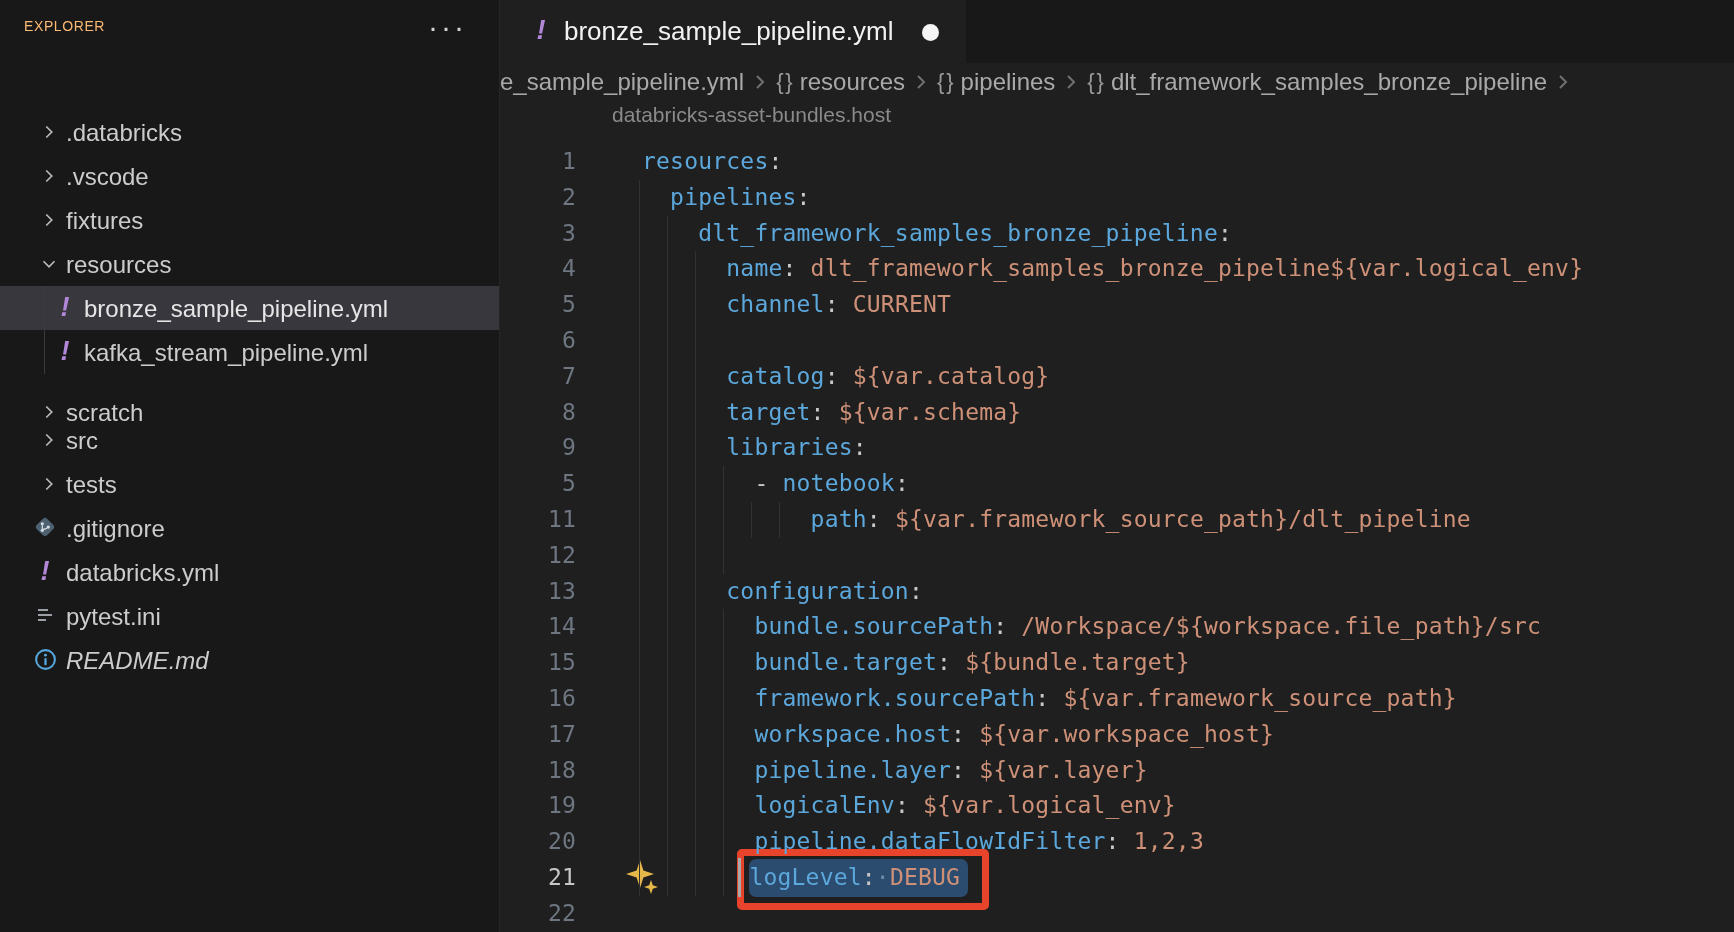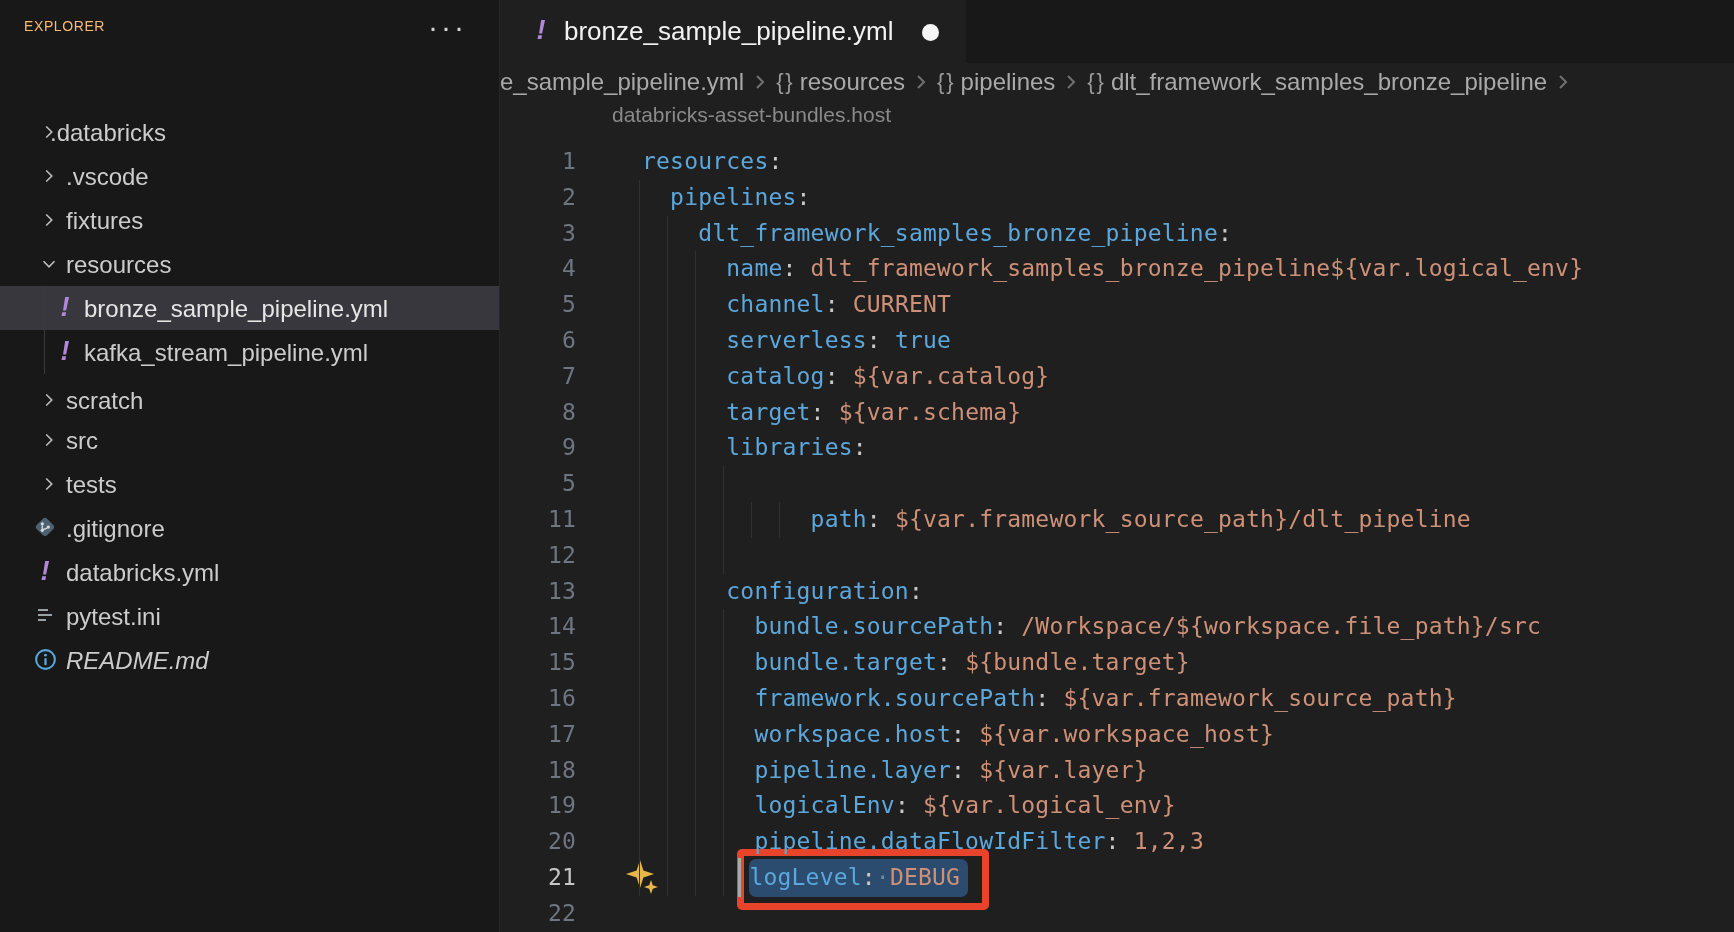--- a/index.html
+++ b/index.html
@@ -61,21 +61,21 @@
   <div class="sidebar">
     <div class="sb-header">
       <span class="sb-title">EXPLORER</span>
       <span class="sb-more">···</span>
     </div>
     <div class="tree" id="tree">
         <div class="row" style="top: 0px;">
           <svg class="chev" style="left:38px;top:11px" viewBox="0 0 24 24">
             <polyline points="9,6 15,12 9,18" fill="none" stroke="#bdbdbd" stroke-width="1.8"></polyline>
           </svg>
-          <span class="label" style="left:50px">.databricks</span>
+          <span class="label" style="left:66px">.databricks</span>
         </div>
         <div class="row" style="top: 44px;">
           <svg class="chev" style="left:38px;top:11px" viewBox="0 0 24 24">
             <polyline points="9,6 15,12 9,18" fill="none" stroke="#bdbdbd" stroke-width="1.8"></polyline>
           </svg>
           <span class="label" style="left:66px">.vscode</span>
         </div>
         <div class="row" style="top: 88px;">
           <svg class="chev" style="left:38px;top:11px" viewBox="0 0 24 24">
             <polyline points="9,6 15,12 9,18" fill="none" stroke="#bdbdbd" stroke-width="1.8"></polyline>
@@ -93,21 +93,21 @@
             <span class="warn-glyph">!</span>
           </span>
           <span class="label" style="left:84px">bronze_sample_pipeline.yml</span>
         </div>
         <div class="row" style="top: 220px;">
           <span class="ficon" style="left:52px">
             <span class="warn-glyph">!</span>
           </span>
           <span class="label" style="left:84px">kafka_stream_pipeline.yml</span>
         </div>
-        <div class="row" style="top: 268px;">
+        <div class="row" style="top: 280px;">
           <svg class="chev" style="left:38px;top:11px" viewBox="0 0 24 24">
             <polyline points="9,6 15,12 9,18" fill="none" stroke="#bdbdbd" stroke-width="1.8"></polyline>
           </svg>
           <span class="label" style="left:66px">scratch</span>
         </div>
         <div class="row" style="top: 308px;">
           <svg class="chev" style="left:38px;top:11px" viewBox="0 0 24 24">
             <polyline points="9,6 15,12 9,18" fill="none" stroke="#bdbdbd" stroke-width="1.8"></polyline>
           </svg>
           <span class="label" style="left:66px">src</span>
@@ -216,25 +216,25 @@
         <svg viewBox="0 0 40 40" width="40" height="40">
           <path d="M16 2 L19.4 12.6 L30 16 L19.4 19.4 L16 30 L12.6 19.4 L2 16 L12.6 12.6 Z" fill="#e6b849"></path>
           <path d="M27 22 L28.8 27.2 L34 29 L28.8 30.8 L27 36 L25.2 30.8 L20 29 L25.2 27.2 Z" fill="#e6b849"></path>
         </svg>
       </div>
     <div class="cl" style="top: 0px;"><span class="ln">1</span><span class="ctext"><span class="k">resources</span><span class="p">:</span></span></div>
         <div class="cl" style="top: 35.8px;"><span class="ln">2</span><span class="guide" style="left:139px"></span><span class="ctext"><span>  </span><span class="k">pipelines</span><span class="p">:</span></span></div>
         <div class="cl" style="top: 71.6px;"><span class="ln">3</span><span class="guide" style="left:139px"></span><span class="guide" style="left:167px"></span><span class="ctext"><span>    </span><span class="k">dlt_framework_samples_bronze_pipeline</span><span class="p">:</span></span></div>
         <div class="cl" style="top: 107.4px;"><span class="ln">4</span><span class="guide" style="left:139px"></span><span class="guide" style="left:167px"></span><span class="guide" style="left:195px"></span><span class="ctext"><span>      </span><span class="k">name</span><span class="p">: </span><span class="v">dlt_framework_samples_bronze_pipeline${var.logical_env}</span></span></div>
         <div class="cl" style="top: 143.2px;"><span class="ln">5</span><span class="guide" style="left:139px"></span><span class="guide" style="left:167px"></span><span class="guide" style="left:195px"></span><span class="ctext"><span>      </span><span class="k">channel</span><span class="p">: </span><span class="v">CURRENT</span></span></div>
-        <div class="cl" style="top: 179px;"><span class="ln">6</span><span class="guide" style="left:139px"></span><span class="guide" style="left:167px"></span><span class="guide" style="left:195px"></span><span class="ctext"><span>      </span><span class="k">serverless</span><span class="p">: </span><span class="b">true</span></span></div>
+        <div class="cl" style="top: 179px;"><span class="ln">6</span><span class="guide" style="left:139px"></span><span class="guide" style="left:167px"></span><span class="guide" style="left:195px"></span></div>
         <div class="cl" style="top: 214.8px;"><span class="ln">7</span><span class="guide" style="left:139px"></span><span class="guide" style="left:167px"></span><span class="guide" style="left:195px"></span><span class="ctext"><span>      </span><span class="k">catalog</span><span class="p">: </span><span class="v">${var.catalog}</span></span></div>
         <div class="cl" style="top: 250.6px;"><span class="ln">8</span><span class="guide" style="left:139px"></span><span class="guide" style="left:167px"></span><span class="guide" style="left:195px"></span><span class="ctext"><span>      </span><span class="k">target</span><span class="p">: </span><span class="v">${var.schema}</span></span></div>
         <div class="cl" style="top: 286.4px;"><span class="ln">9</span><span class="guide" style="left:139px"></span><span class="guide" style="left:167px"></span><span class="guide" style="left:195px"></span><span class="ctext"><span>      </span><span class="k">libraries</span><span class="p">:</span></span></div>
-        <div class="cl" style="top: 322.2px;"><span class="ln">5</span><span class="guide" style="left:139px"></span><span class="guide" style="left:167px"></span><span class="guide" style="left:195px"></span><span class="guide" style="left:223px"></span></div>
+        <div class="cl" style="top: 322.2px;"><span class="ln">5</span><span class="guide" style="left:139px"></span><span class="guide" style="left:167px"></span><span class="guide" style="left:195px"></span><span class="guide" style="left:223px"></span><span class="ctext"><span>        </span><span class="p">- </span><span class="k">notebook</span><span class="p">:</span></span></div>
         <div class="cl" style="top: 358px;"><span class="ln">11</span><span class="guide" style="left:139px"></span><span class="guide" style="left:167px"></span><span class="guide" style="left:195px"></span><span class="guide" style="left:223px"></span><span class="guide" style="left:251px"></span><span class="guide" style="left:279px"></span><span class="ctext"><span>            </span><span class="k">path</span><span class="p">: </span><span class="v">${var.framework_source_path}/dlt_pipeline</span></span></div>
         <div class="cl" style="top: 393.8px;"><span class="ln">12</span><span class="guide" style="left:139px"></span><span class="guide" style="left:167px"></span><span class="guide" style="left:195px"></span><span class="guide" style="left:223px"></span><span class="ctext"></span></div>
         <div class="cl" style="top: 429.6px;"><span class="ln">13</span><span class="guide" style="left:139px"></span><span class="guide" style="left:167px"></span><span class="guide" style="left:195px"></span><span class="ctext"><span>      </span><span class="k">configuration</span><span class="p">:</span></span></div>
         <div class="cl" style="top: 465.4px;"><span class="ln">14</span><span class="guide" style="left:139px"></span><span class="guide" style="left:167px"></span><span class="guide" style="left:195px"></span><span class="guide" style="left:223px"></span><span class="ctext"><span>        </span><span class="k">bundle.sourcePath</span><span class="p">: </span><span class="v">/Workspace/${workspace.file_path}/src</span></span></div>
         <div class="cl" style="top: 501.2px;"><span class="ln">15</span><span class="guide" style="left:139px"></span><span class="guide" style="left:167px"></span><span class="guide" style="left:195px"></span><span class="guide" style="left:223px"></span><span class="ctext"><span>        </span><span class="k">bundle.target</span><span class="p">: </span><span class="v">${bundle.target}</span></span></div>
         <div class="cl" style="top: 537px;"><span class="ln">16</span><span class="guide" style="left:139px"></span><span class="guide" style="left:167px"></span><span class="guide" style="left:195px"></span><span class="guide" style="left:223px"></span><span class="ctext"><span>        </span><span class="k">framework.sourcePath</span><span class="p">: </span><span class="v">${var.framework_source_path}</span></span></div>
         <div class="cl" style="top: 572.8px;"><span class="ln">17</span><span class="guide" style="left:139px"></span><span class="guide" style="left:167px"></span><span class="guide" style="left:195px"></span><span class="guide" style="left:223px"></span><span class="ctext"><span>        </span><span class="k">workspace.host</span><span class="p">: </span><span class="v">${var.workspace_host}</span></span></div>
         <div class="cl" style="top: 608.6px;"><span class="ln">18</span><span class="guide" style="left:139px"></span><span class="guide" style="left:167px"></span><span class="guide" style="left:195px"></span><span class="guide" style="left:223px"></span><span class="ctext"><span>        </span><span class="k">pipeline.layer</span><span class="p">: </span><span class="v">${var.layer}</span></span></div>
         <div class="cl" style="top: 644.4px;"><span class="ln">19</span><span class="guide" style="left:139px"></span><span class="guide" style="left:167px"></span><span class="guide" style="left:195px"></span><span class="guide" style="left:223px"></span><span class="ctext"><span>        </span><span class="k">logicalEnv</span><span class="p">: </span><span class="v">${var.logical_env}</span></span></div>
         <div class="cl" style="top: 680.2px;"><span class="ln">20</span><span class="guide" style="left:139px"></span><span class="guide" style="left:167px"></span><span class="guide" style="left:195px"></span><span class="guide" style="left:223px"></span><span class="ctext"><span>        </span><span class="k">pipeline.dataFlowIdFilter</span><span class="p">: </span><span class="v">1,2,3</span></span></div>

